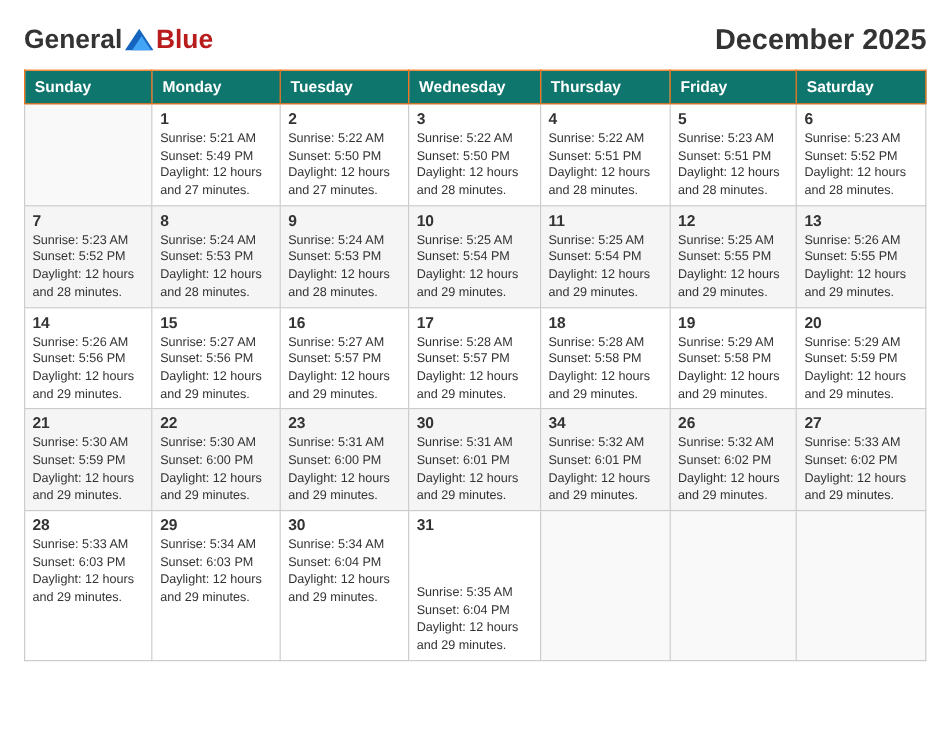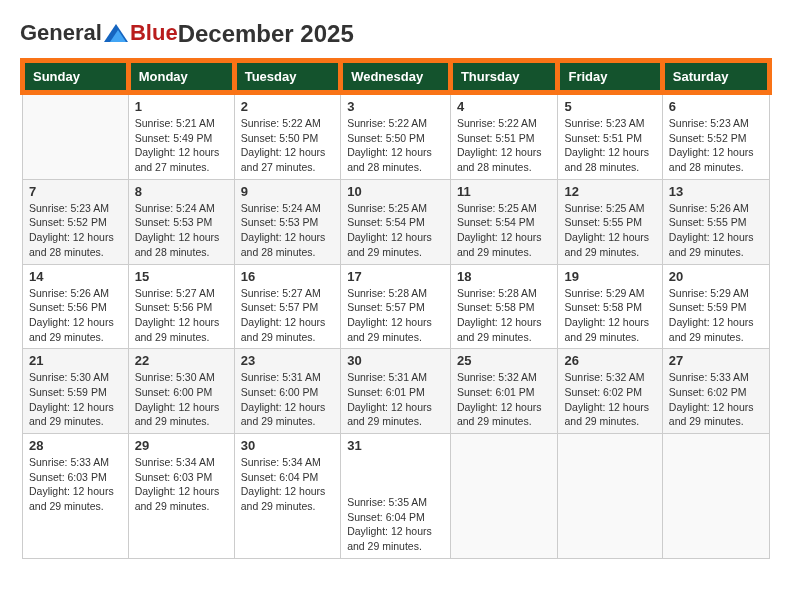--- a/index.html
+++ b/index.html
@@ -5,21 +5,21 @@
     * { box-sizing: border-box; margin: 0; padding: 0; }
     body {
       font-family: Arial, sans-serif;
       background: #fff;
       width: 792px;
       min-height: 612px;
       padding: 20px;
     }
     .header {
       display: flex;
-      justify-content: flex-start;
+      justify-content: space-between;
       align-items: flex-start;
       margin-bottom: 10px;
     }
     .logo {
       display: flex;
       flex-direction: column;
       align-items: flex-start;
     }
     .logo-text {
       display: flex;
@@ -46,26 +46,26 @@
     .location {
       font-size: 14px;
       color: #555;
     }
     .calendar {
       width: 100%;
       border-collapse: collapse;
       border: 1px solid #ccc;
     }
     .calendar th {
-      background: #14532d;
+      background: #0f766e;
       color: #fff;
       text-align: left;
       padding: 6px 8px;
       font-size: 13px;
-      border: 5px solid #f97316;
+      border: 1px solid #f97316;
     }
     .calendar td {
       vertical-align: top;
       padding: 4px 6px;
       border: 1px solid #ccc;
       width: 113px;
       min-height: 70px;
       font-size: 11px;
       color: #333;
       background: #fff;
@@ -290,21 +290,21 @@
 and 29 minutes.</div>
         </td>
         <td>
           <span class="day-num">30</span>
           <div class="day-info" style="white-space: pre-line;">Sunrise: 5:31 AM
 Sunset: 6:01 PM
 Daylight: 12 hours
 and 29 minutes.</div>
         </td>
         <td>
-          <span class="day-num">25</span>
+          <span class="day-num">34</span>
           <div class="day-info" style="white-space: pre-line;">Sunrise: 5:32 AM
 Sunset: 6:01 PM
 Daylight: 12 hours
 and 29 minutes.</div>
         </td>
         <td>
           <span class="day-num">26</span>
           <div class="day-info" style="white-space: pre-line;">Sunrise: 5:32 AM
 Sunset: 6:02 PM
 Daylight: 12 hours

